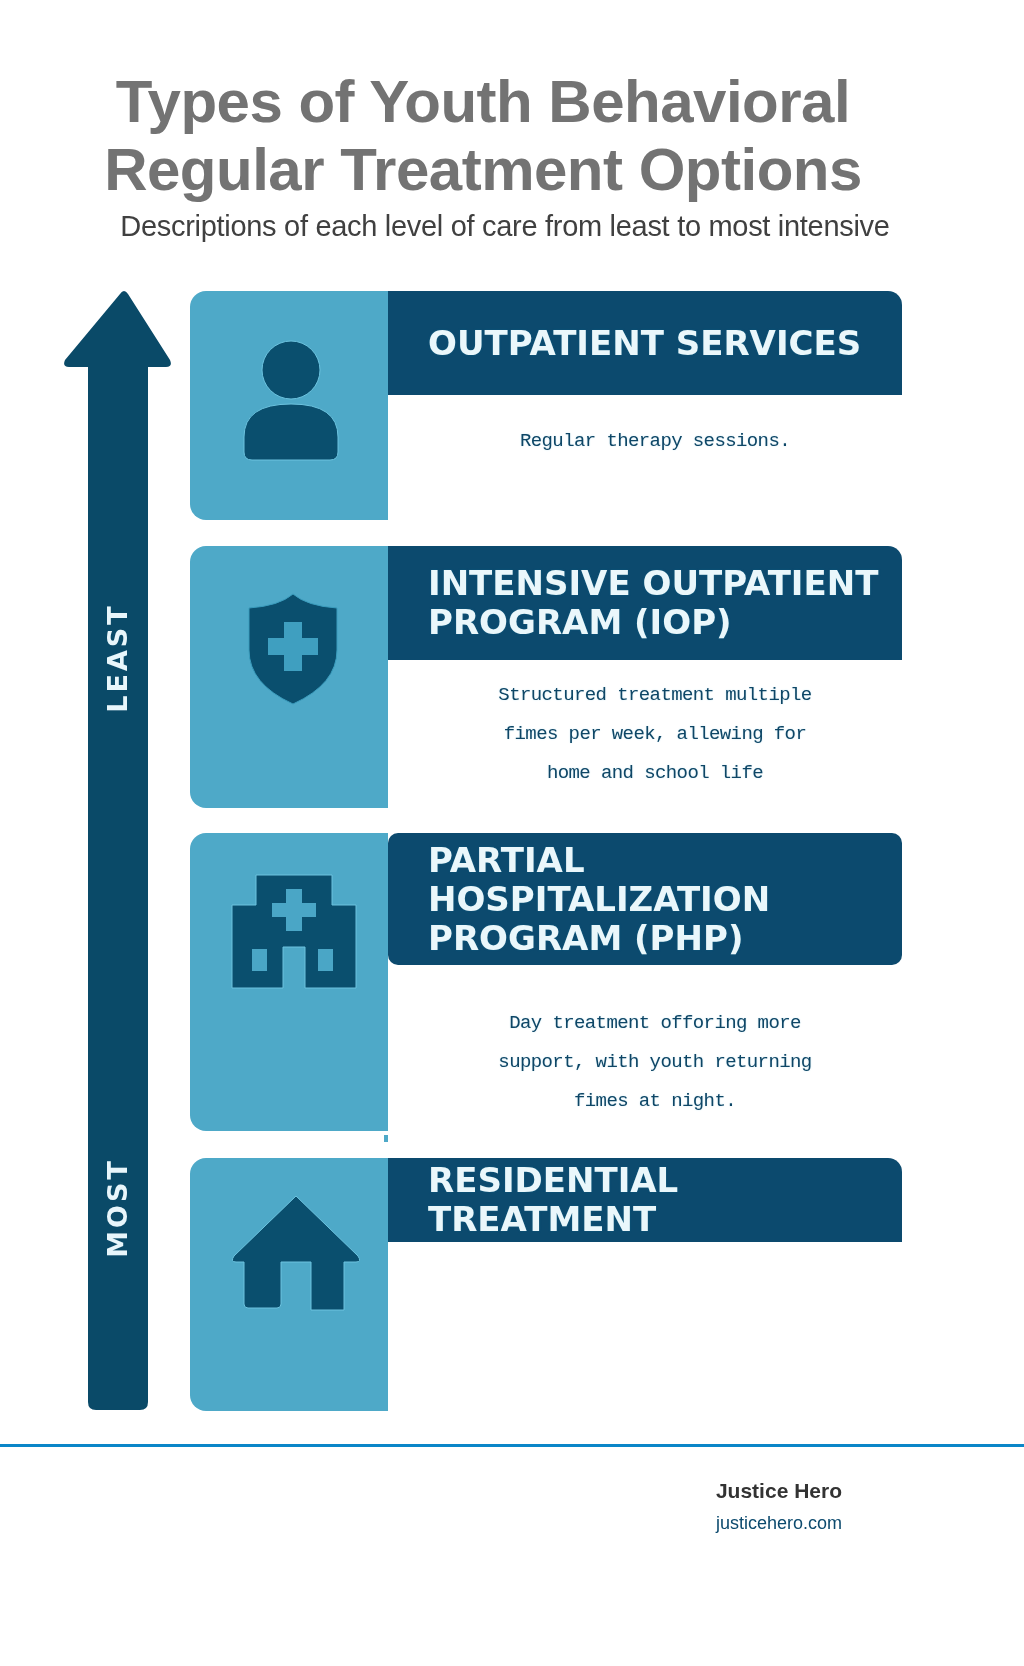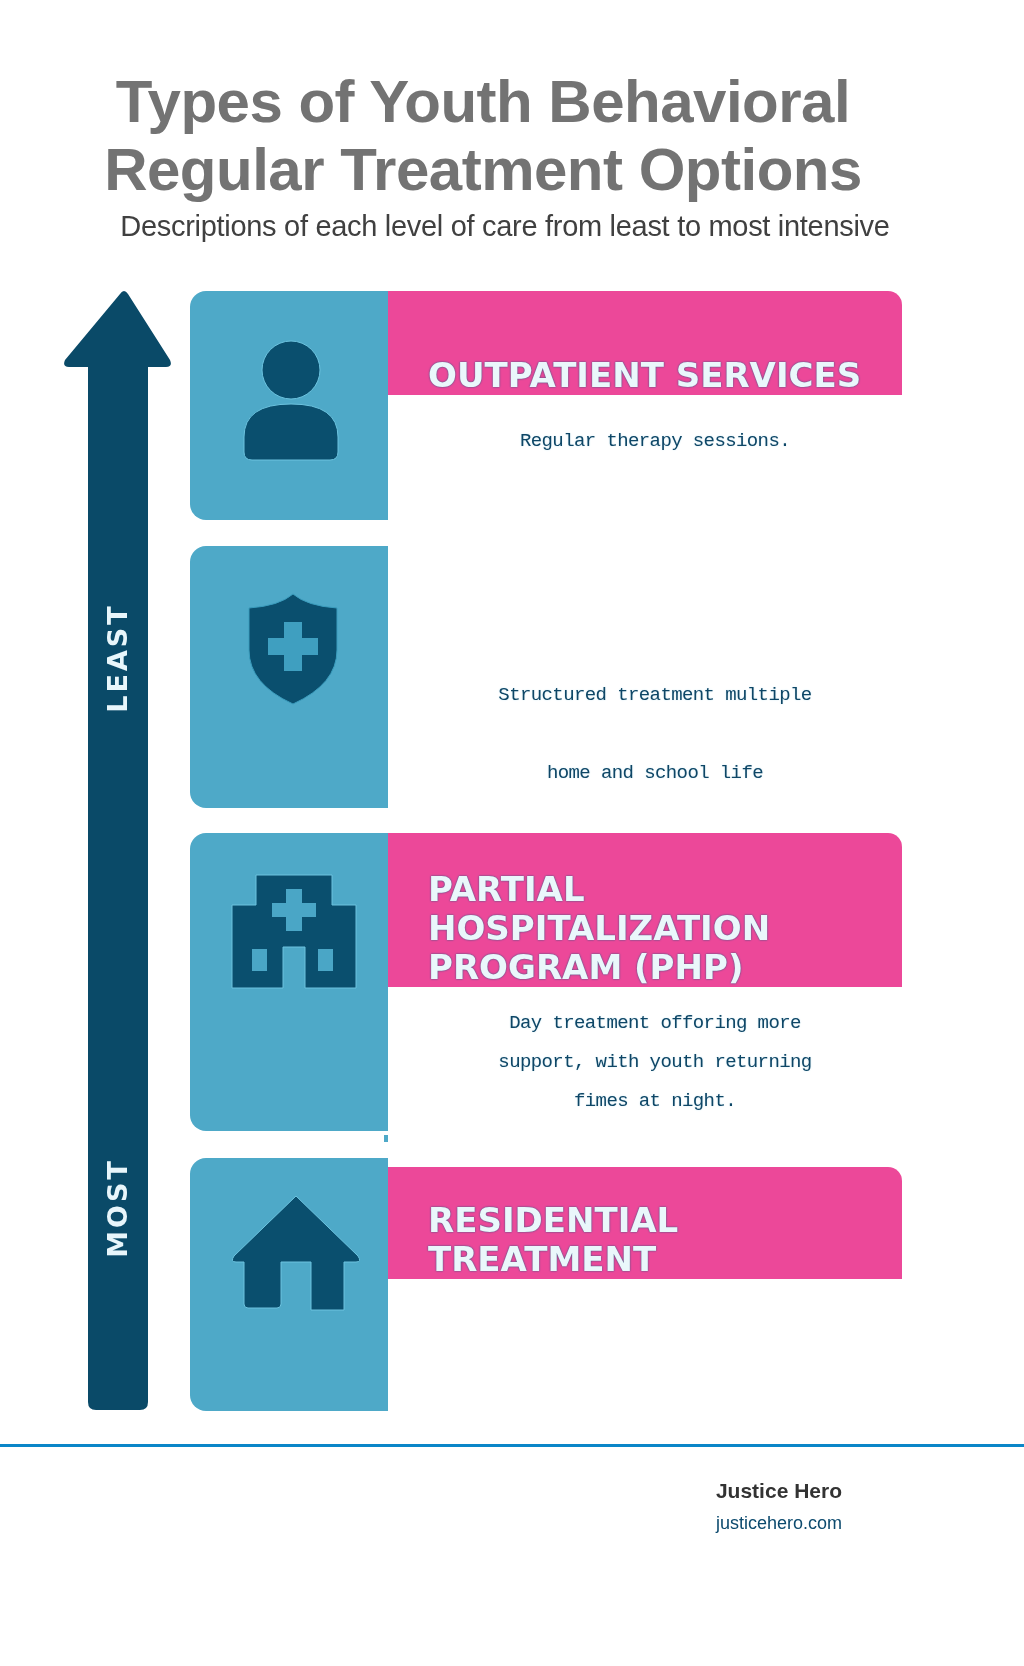--- a/index.html
+++ b/index.html
@@ -74,26 +74,26 @@
       width: 198px;
       height: 100%;
       background: #4ea9c8;
       border-radius: 16px 0 0 16px;
     }
     .card-header {
       position: absolute;
       left: 198px;
       top: 0;
       right: 0;
-      background: #ec4899;
+      background: #0c4a6e;
       border-radius: 0 14px 0 0;
       box-sizing: border-box;
       padding-left: 40px;
       display: flex;
-      align-items: flex-end;
+      align-items: center;
     }
     .card-title {
       color: #eaf7fb;
       font-family: "DejaVu Sans", sans-serif;
       font-weight: 700;
       font-size: 34px;
       line-height: 39px;
       letter-spacing: 0px;
       text-transform: uppercase;
       text-shadow: 0 0 2px #0d5c80;
@@ -182,58 +182,64 @@
   </div>
 </div>
 
 <div class="card" style="top:546px; height:262px;">
   <div class="card-icon-panel">
     <svg class="card-icon" style="left:55px; top:46px;" width="96" height="116" viewBox="0 0 96 116">
       <path d="M48 2 Q62 14 92 16 L92 58 Q92 92 48 112 Q4 92 4 58 L4 16 Q34 14 48 2 Z" fill="#0a4f6e" stroke="#3a9cbd" stroke-width="1"></path>
       <path d="M39 30 L57 30 L57 46 L73 46 L73 63 L57 63 L57 79 L39 79 L39 63 L23 63 L23 46 L39 46 Z" fill="#3f9fc0"></path>
     </svg>
   </div>
+  <div class="card-header" style="height:114px;">
+    <div class="card-title">
+      <span>INTENSIVE OUTPATIENT</span><br>
+      <span>PROGRAM (IOP)</span>
+    </div>
+  </div>
   <div class="card-desc" style="top:130px;">
     <span>Structured treatment multiple</span><br>
-    <br>
+    <span>fimes per week, allewing for</span><br>
     <span>home and school life</span>
   </div>
 </div>
 
 <div class="card" style="top:833px; height:298px;">
   <div class="card-icon-panel">
     <svg class="card-icon" style="left:40px; top:40px;" width="128" height="118" viewBox="0 0 128 118">
       <path d="M2 32 L26 32 L26 2 L102 2 L102 32 L126 32 L126 115 L75 115 L75 74 L53 74 L53 115 L2 115 Z" fill="#0a4f6e" stroke="#6cc3df" stroke-width="1"></path>
       <path d="M56 16 L72 16 L72 30 L86 30 L86 44 L72 44 L72 58 L56 58 L56 44 L42 44 L42 30 L56 30 Z" fill="#4aa6c6"></path>
       <rect x="22" y="76" width="15" height="22" fill="#4aa6c6"></rect>
       <rect x="88" y="76" width="15" height="22" fill="#4aa6c6"></rect>
     </svg>
   </div>
-  <div class="card-header" style="height:154px;">
+  <div class="card-header" style="height:132px;border-radius:10px;">
     <div class="card-title">
       <span>PARTIAL</span><br>
       <span>HOSPITALIZATION</span><br>
       <span>PROGRAM (PHP)</span>
     </div>
   </div>
   <div class="card-desc" style="top:171px;">
     <span>Day treatment offoring more</span><br>
     <span>support, with youth returning</span><br>
     <span>fimes at night.</span>
   </div>
 </div>
 <div class="stray-mark"></div>
 
 <div class="card" style="top:1158px; height:253px;">
   <div class="card-icon-panel">
     <svg class="card-icon" style="left:40px; top:36px;" width="132" height="120" viewBox="0 0 132 120">
       <path d="M66 2 L128 62 Q132 68 126 68 L114 68 L114 116 L81 116 L81 68 L51 68 L51 110 Q51 114 47 114 L18 114 Q14 114 14 110 L14 68 L6 68 Q0 68 4 62 Z" fill="#0a4f6e" stroke="#6cc3df" stroke-width="1"></path>
     </svg>
   </div>
-  <div class="card-header" style="height:112px;margin-top:9px;">
+  <div class="card-header" style="height:84px;">
     <div class="card-title">
       <span>RESIDENTIAL</span><br>
       <span>TREATMENT</span>
     </div>
   </div>
 </div>
 
 <div class="footer-rule"></div>
 <div class="brand-name">Justice Hero</div>
 <div class="brand-url">justicehero.com</div>

